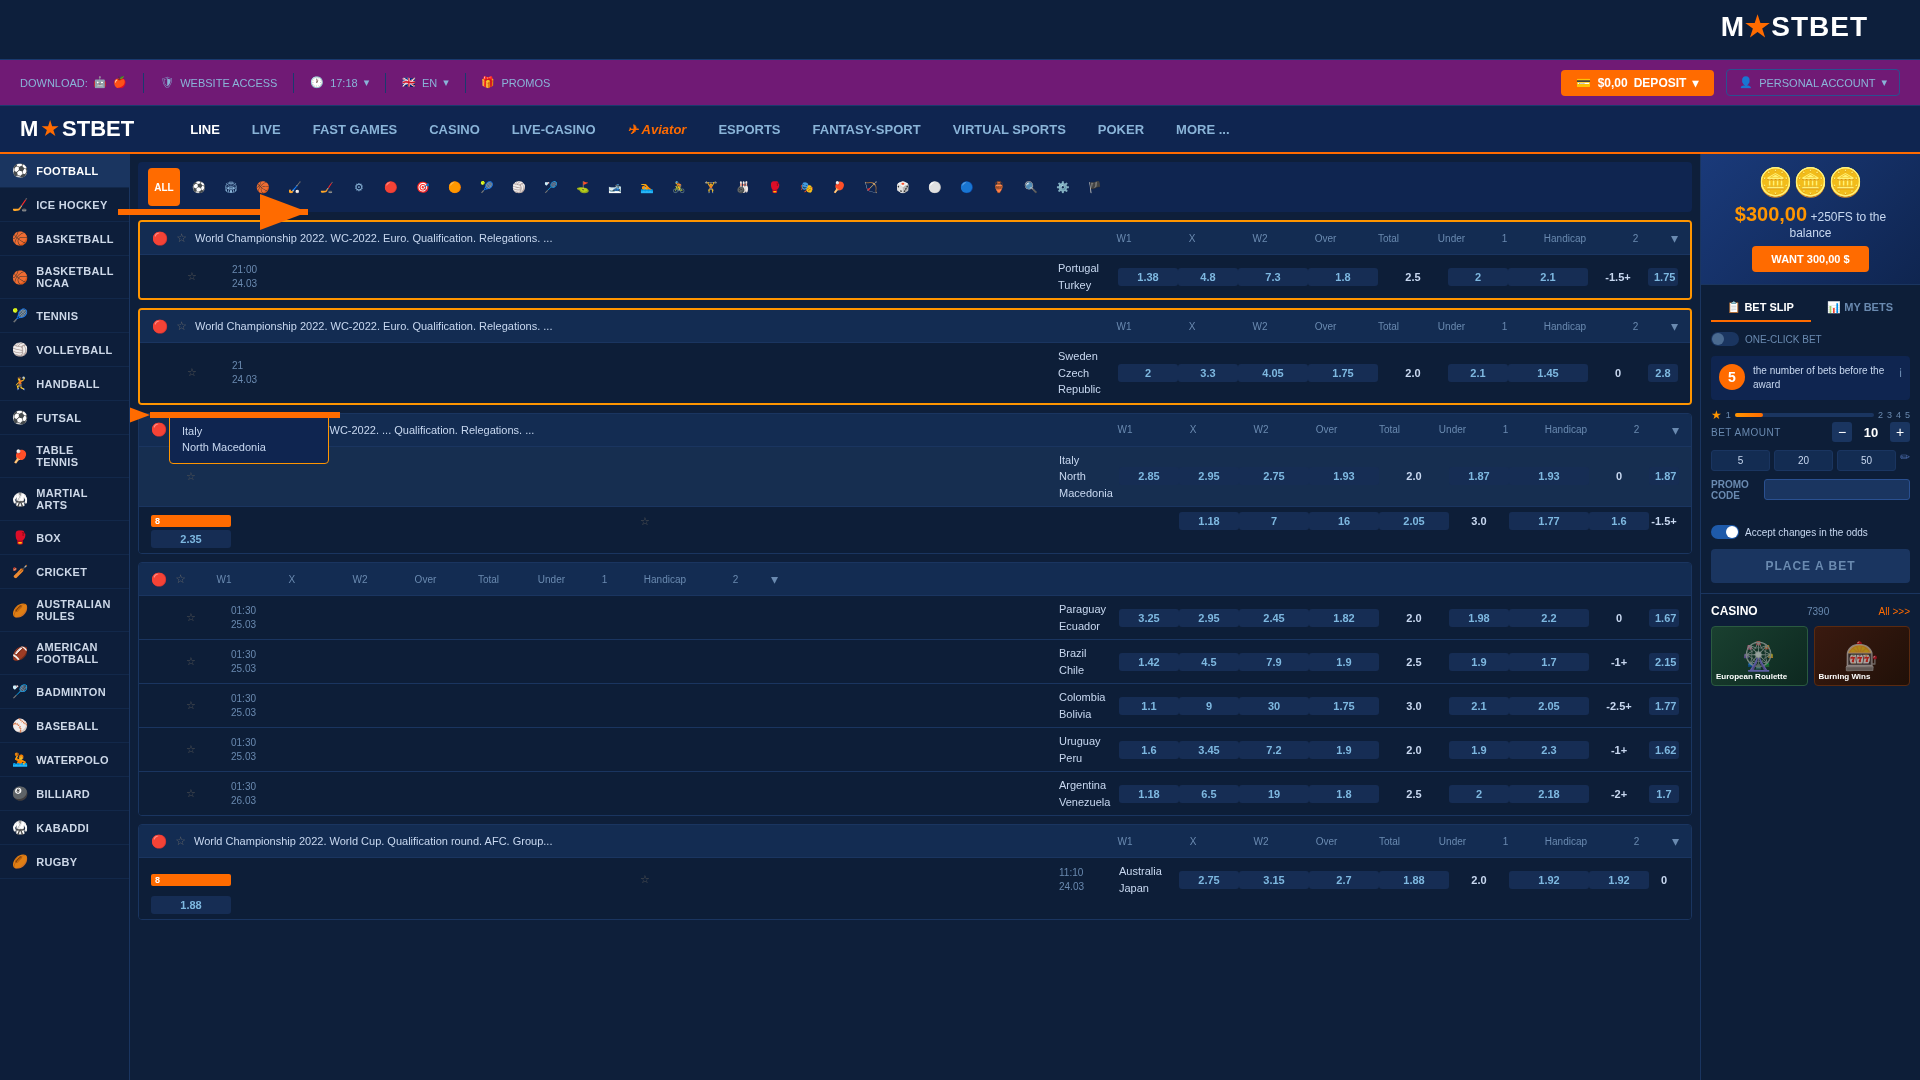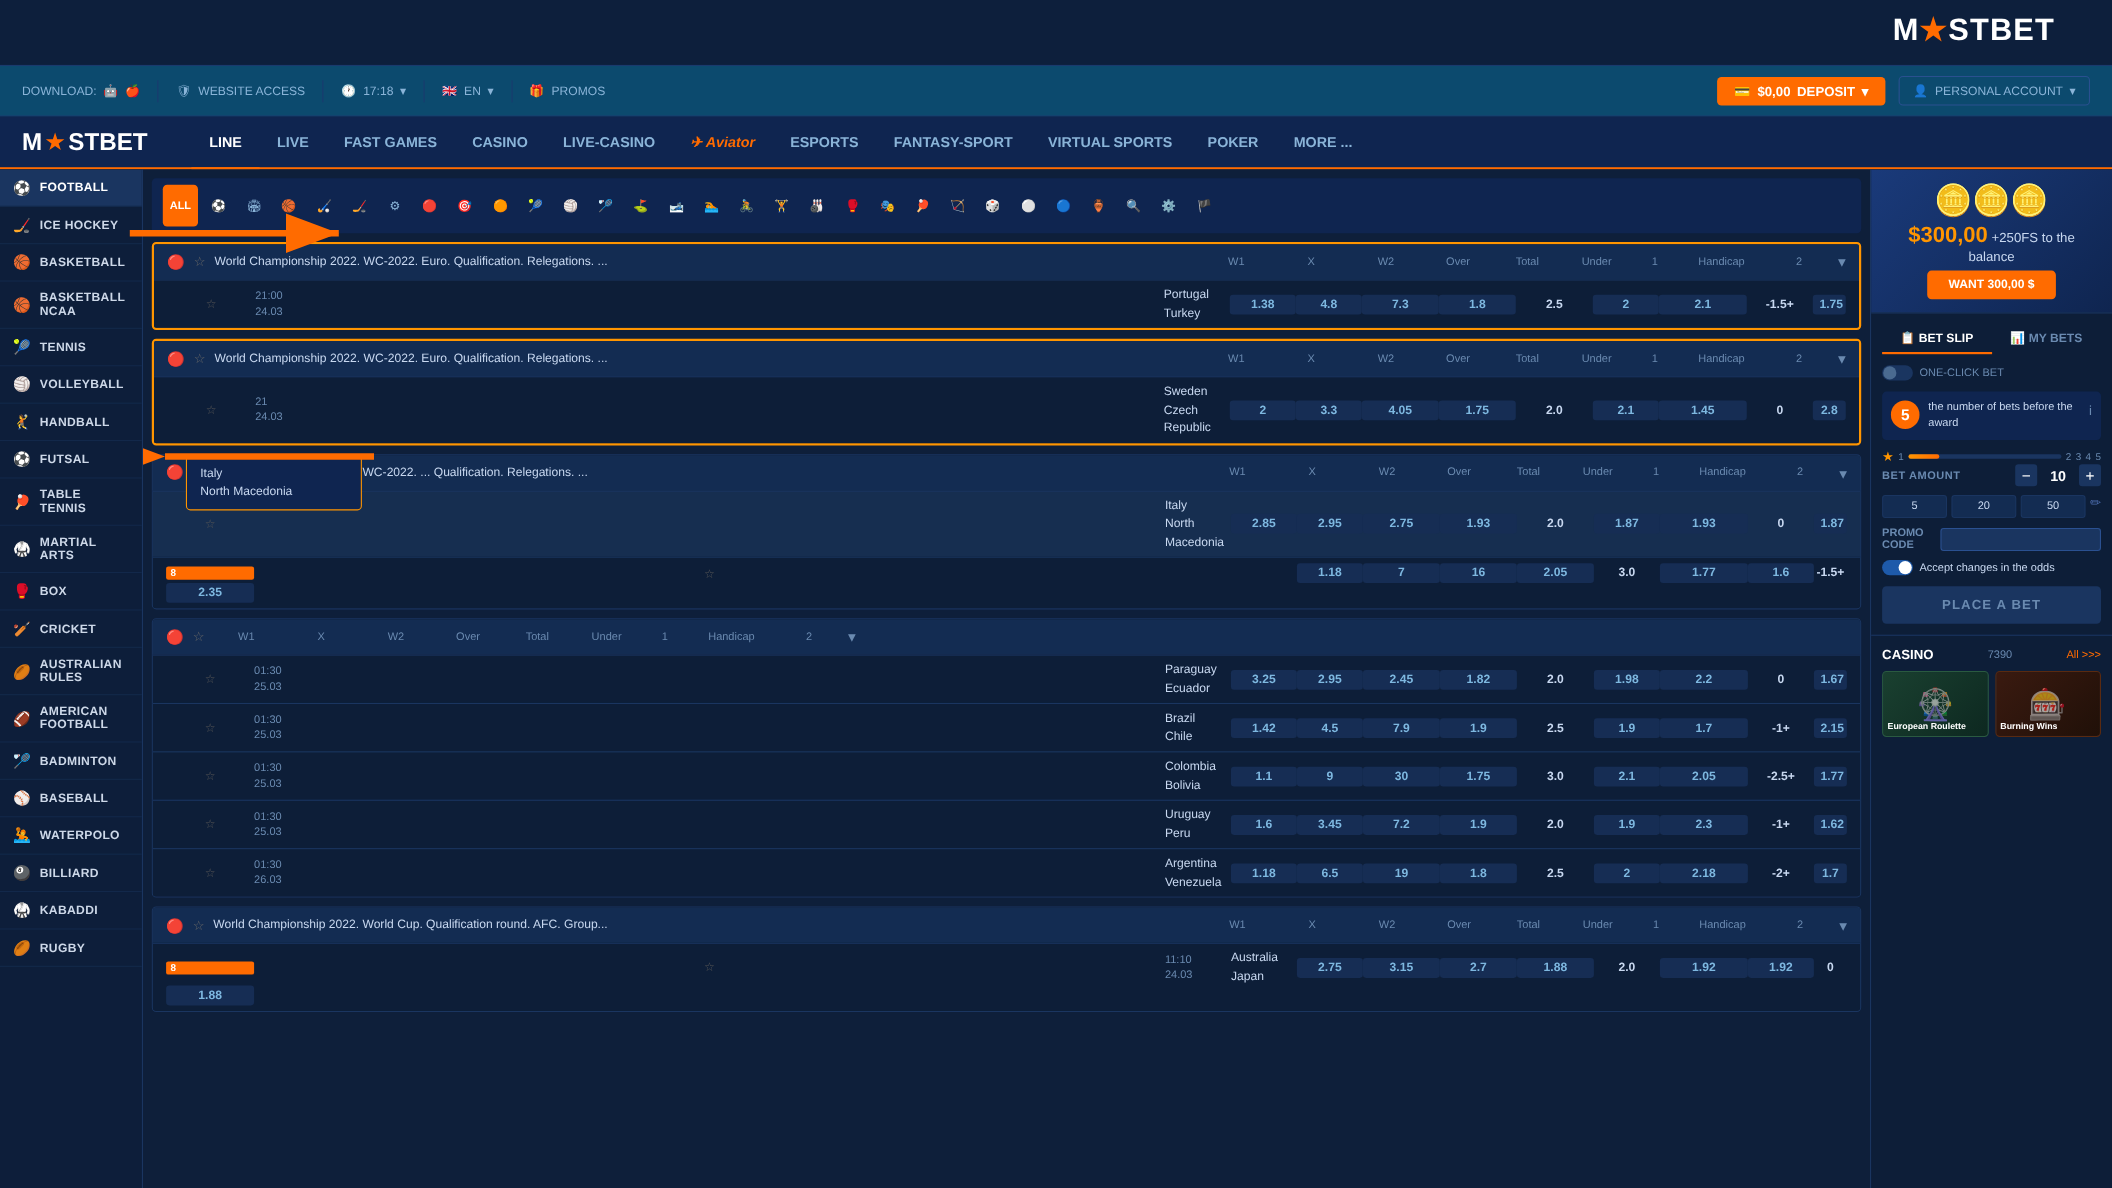--- a/index.html
+++ b/index.html
@@ -33,21 +33,21 @@
       font-weight: 900;
       color: #fff;
       letter-spacing: 1px;
     }
     .mostbet-logo-text span {
       color: #ff6b00;
     }
 
     
     .toolbar {
-      background: #0c4a6e;
+      background: #701a75;
       height: 46px;
       display: flex;
       align-items: center;
       padding: 0 20px;
       gap: 16px;
       border-bottom: 1px solid #1a3a6e;
     }
     .toolbar-item {
       display: flex;
       align-items: center;
@@ -396,21 +396,21 @@
       font-size: 12px;
     }
 
     
     .bet-amount-row {
       display: flex;
       align-items: center;
       gap: 6px;
       margin-bottom: 8px;
     }
-    .bet-amount-label { color: #6a8ab0; font-size: 10px; font-weight: 700; letter-spacing: 0.5px; }
+    .bet-amount-label { color: #6a8ab0; font-size: 10px; font-weight: 400; letter-spacing: 0.5px; }
     .bet-amount-ctrl {
       display: flex;
       align-items: center;
       gap: 4px;
       margin-left: auto;
     }
     .amount-btn {
       background: #1a3560;
       color: #fff;
       border: none;
@@ -438,23 +438,23 @@
       padding: 4px;
       font-size: 10px;
       cursor: pointer;
       text-align: center;
     }
     .edit-icon { color: #4a6aaa; font-size: 12px; cursor: pointer; }
 
     
     .promo-row {
       display: flex;
-      align-items: flex-end;
+      align-items: flex-start;
       gap: 6px;
-      margin-bottom: 8px;
+      margin-bottom: 24px;
     }
     .promo-label { color: #6a8ab0; font-size: 10px; font-weight: 700; }
     .promo-input {
       flex: 1;
       background: #1a3560;
       border: 1px solid #2a5090;
       color: #fff;
       border-radius: 3px;
       padding: 4px 6px;
       font-size: 10px;

